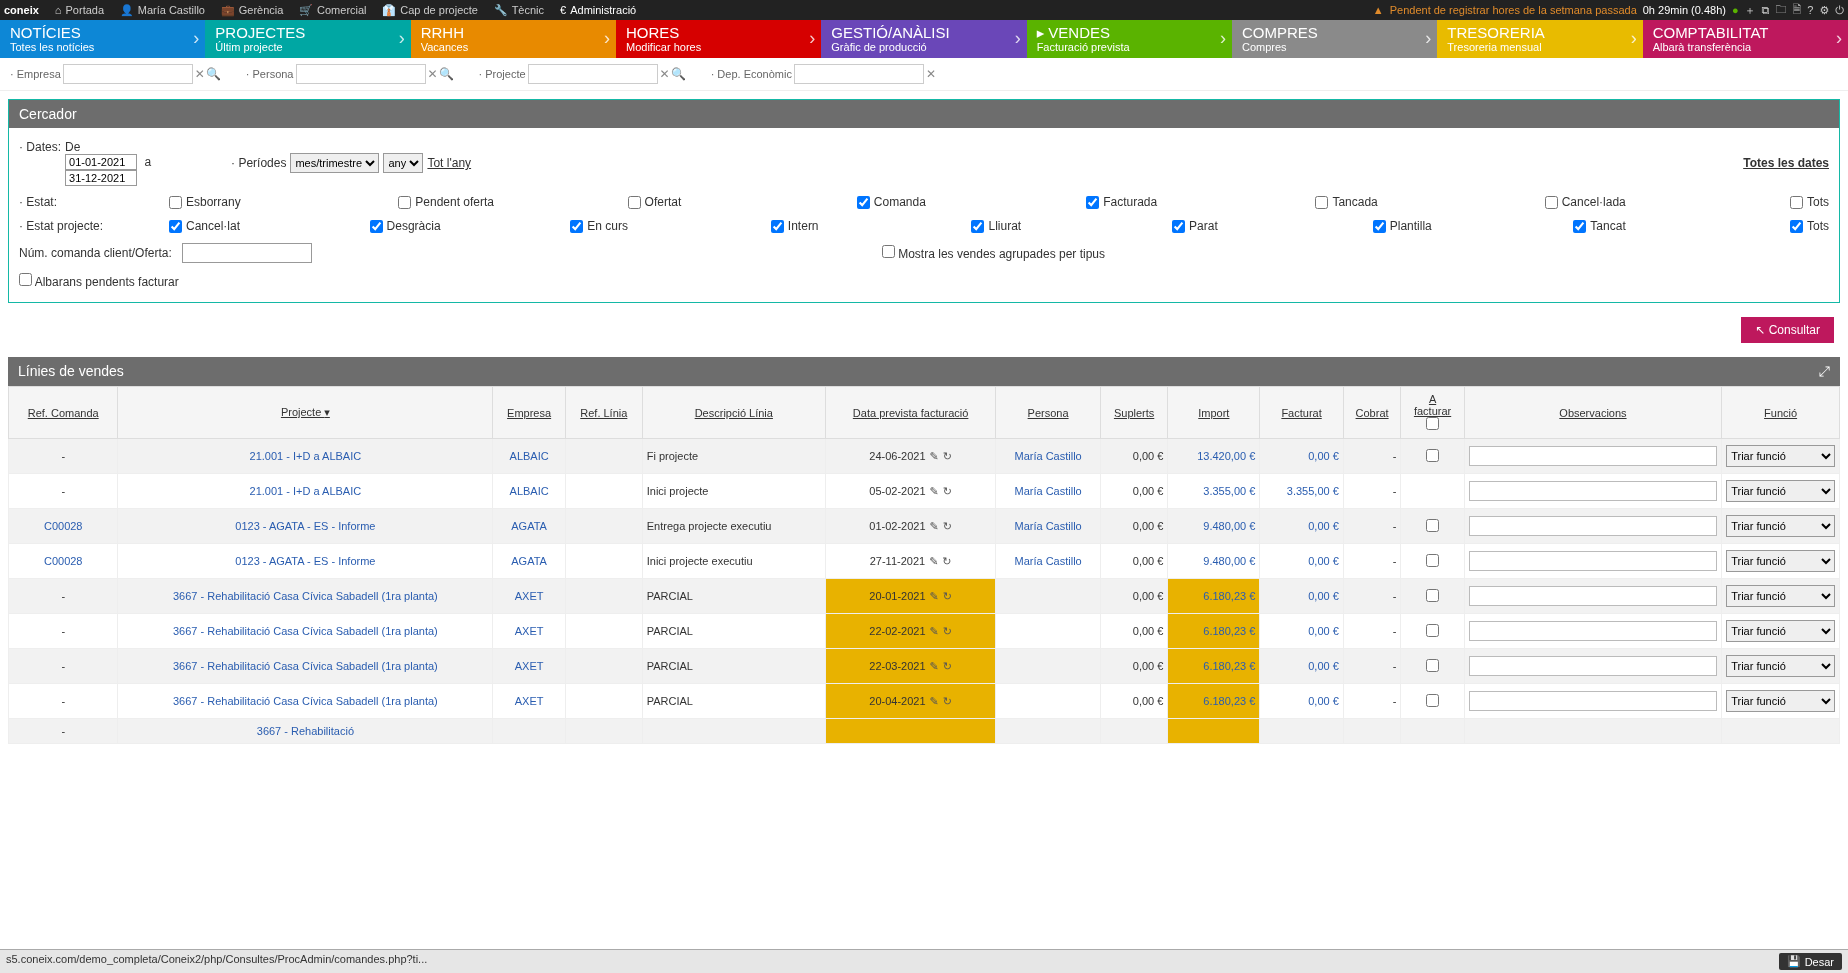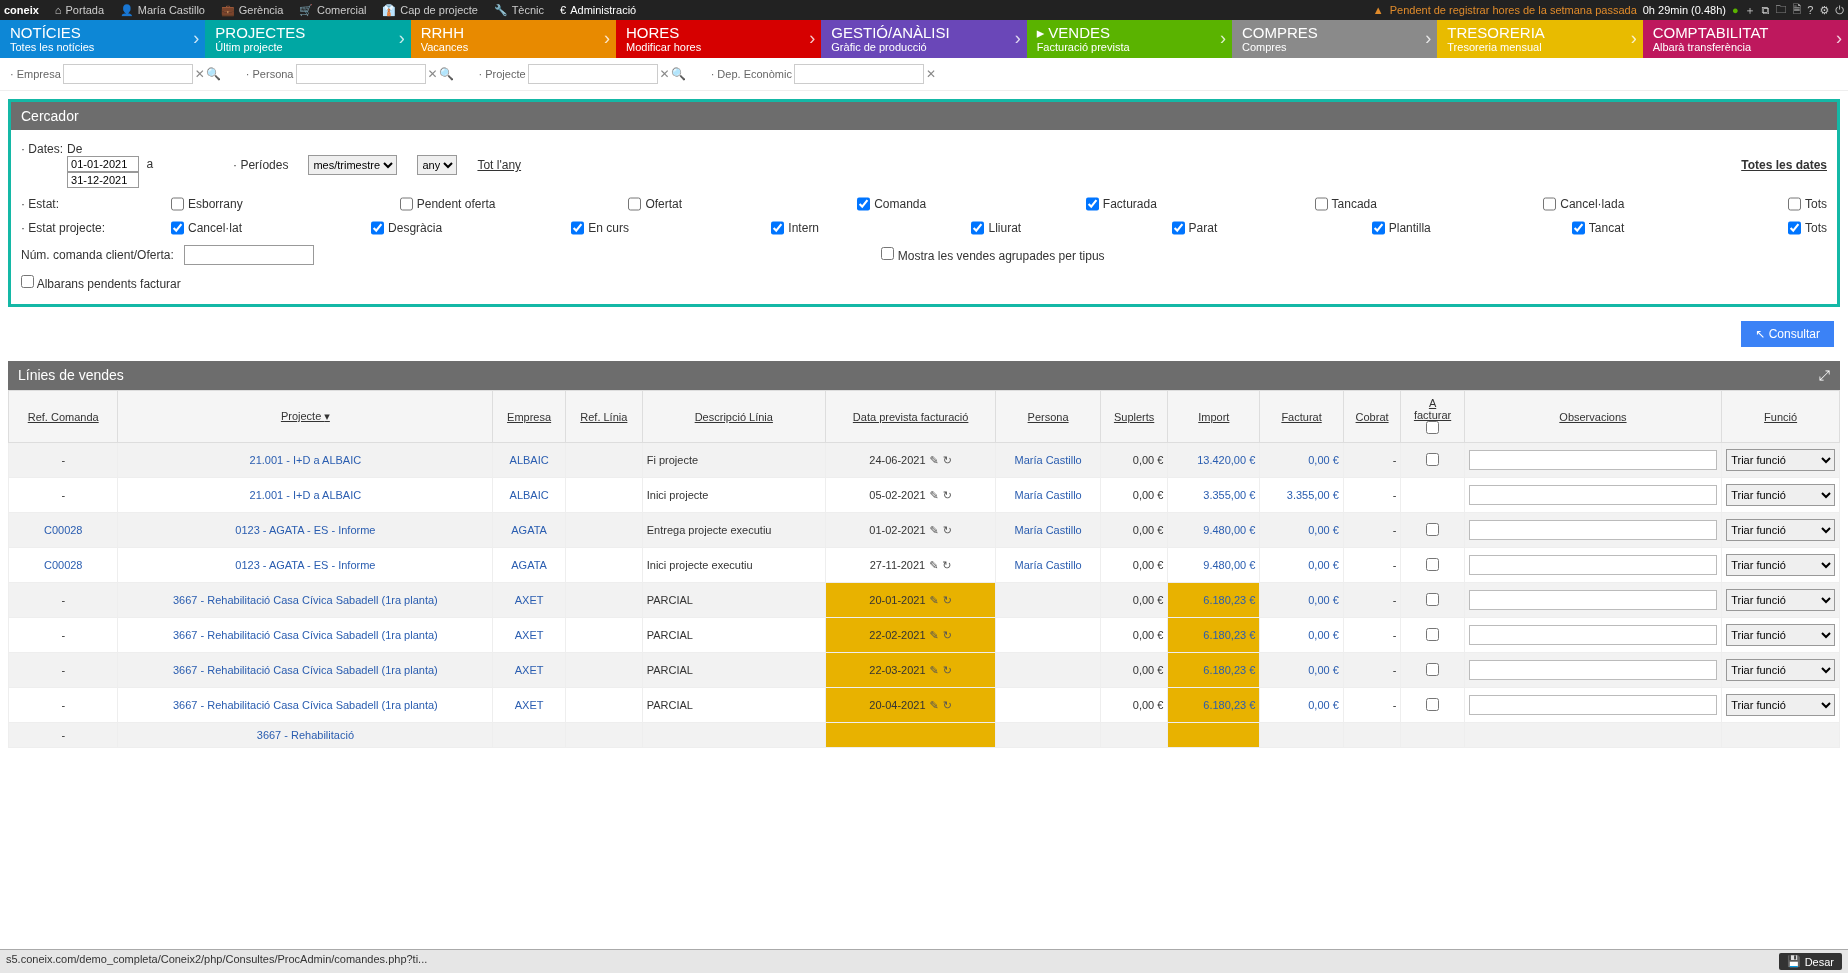--- a/index.html
+++ b/index.html
@@ -29,38 +29,38 @@
 .tab-tresoreria { background: #e8bb00; }
 .tab-comptabilitat { background: #be185d; }
 .tab-active .title { font-weight: bold; }
 
 .filter-row { display: flex; align-items: center; padding: 6px 10px; gap: 4px; font-size: 11px; color: #666; border-bottom: 1px solid #eee; }
 .filter-row .grp { display: flex; align-items: center; gap: 2px; }
 .filter-row .lbl::before { content: "· "; }
 .filter-row input[type=text] { border: 1px solid #ccc; height: 20px; width: 130px; padding: 0 4px; }
 .filter-row .clear, .filter-row .search { cursor: pointer; color: #888; font-size: 12px; }
 
-.panel { margin: 8px; border: 3px solid #14b8a6; }
+.panel { margin: 8px; border: 1px solid #14b8a6; }
 .panel-header { background: #6d6d6d; color: #fff; padding: 6px 10px; font-size: 14px; display: flex; align-items: center; justify-content: space-between; }
 .panel-body { padding: 8px 10px; }
 .form-row { display: flex; align-items: center; padding: 4px 0; font-size: 12px; gap: 20px; flex-wrap: wrap; }
 .form-row .lbl::before { content: "· "; }
 .form-row input[type=text].date { width: 72px; border: 1px solid #999; padding: 1px 3px; font-size: 11px; }
 .form-row select { border: 1px solid #999; font-size: 11px; height: 20px; }
 .tot-any { text-decoration: underline; cursor: pointer; }
 .totes-dates { margin-left: auto; text-decoration: underline; cursor: pointer; font-weight: bold; }
 .checks-row { display: flex; align-items: center; padding: 5px 0; font-size: 12px; }
 .checks-row .lbl { width: 150px; }
 .checks-row .lbl::before { content: "· "; }
 .checks-row .checks { flex: 1; display: grid; grid-template-columns: repeat(7, 1fr); gap: 4px; }
-.checks-row .chk { display: flex; gap: 4px; }
+.checks-row .chk { display: flex; align-items: center; gap: 4px; }
 .num-row { display: flex; align-items: center; gap: 10px; padding: 5px 0; font-size: 12px; }
 .num-row input[type=text] { border: 1px solid #999; width: 130px; height: 20px; }
 .consultar-wrap { text-align: right; padding: 6px 14px; }
-.btn-consultar { background: #3b82f6; color: #fff; border: none; padding: 6px 14px; font-size: 12px; cursor: pointer; }
+.btn-consultar { background: #be185d; color: #fff; border: none; padding: 6px 14px; font-size: 12px; cursor: pointer; }
 
 .table-panel { margin: 8px; }
 .table-header { background: #6d6d6d; color: #fff; padding: 6px 10px; font-size: 14px; display: flex; justify-content: space-between; }
 table.data { width: 100%; border-collapse: collapse; font-size: 11px; }
 table.data th { border: 1px solid #ddd; padding: 6px 4px; background: #f5f5f5; font-weight: normal; text-decoration: underline; cursor: pointer; vertical-align: middle; }
 table.data td { border: 1px solid #eee; padding: 6px 4px; text-align: center; }
 table.data tr.even td { background: #f2f2f2; }
 table.data td.left { text-align: left; }
 table.data td.right { text-align: right; }
 table.data a.link { color: #2a5db0; }
@@ -218,21 +218,21 @@
         <div>
           <div style="display:flex;align-items:center;gap:4px">
             <span>De</span>
           </div>
           <input class="date" type="text" value="01-01-2021" style="">
           <span style="margin-left:4px">a</span>
           <br>
           <input class="date" type="text" value="31-12-2021" style="">
         </div>
       </div>
-      <div style="display:flex;align-items:center;gap:20px;margin-left:60px">
+      <div style="display:flex;align-items:center;gap:4px;margin-left:60px">
         <span class="lbl">Períodes</span>
         <select><option>mes/trimestre</option></select>
         <select><option>any</option></select>
         <span class="tot-any">Tot l'any</span>
       </div>
       <span class="totes-dates">Totes les dates</span>
     </div>
 
     <div class="checks-row">
       <span class="lbl">Estat:</span>

